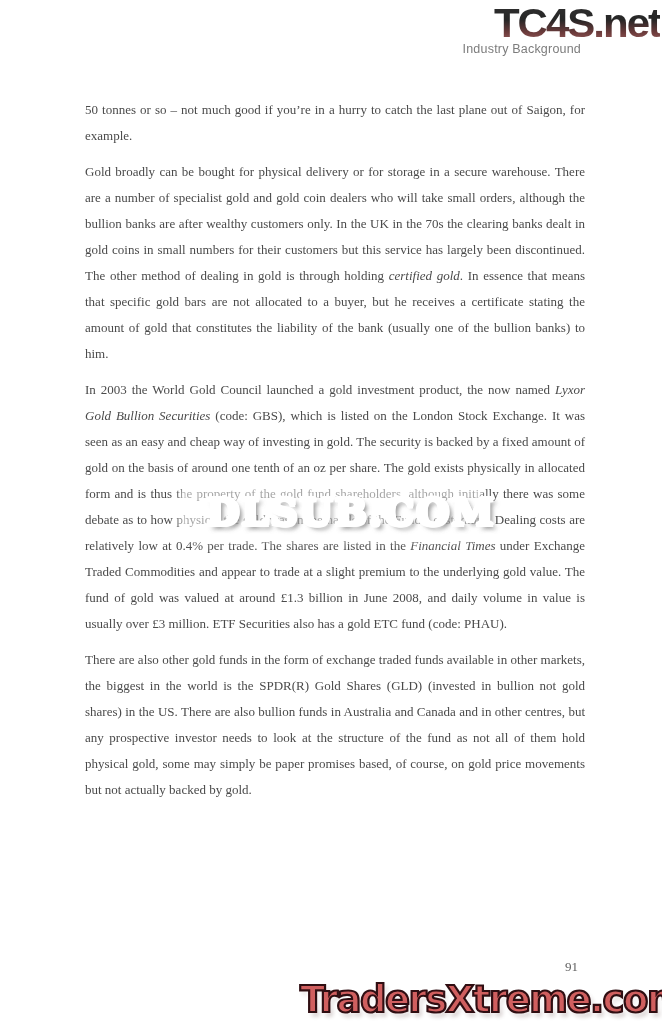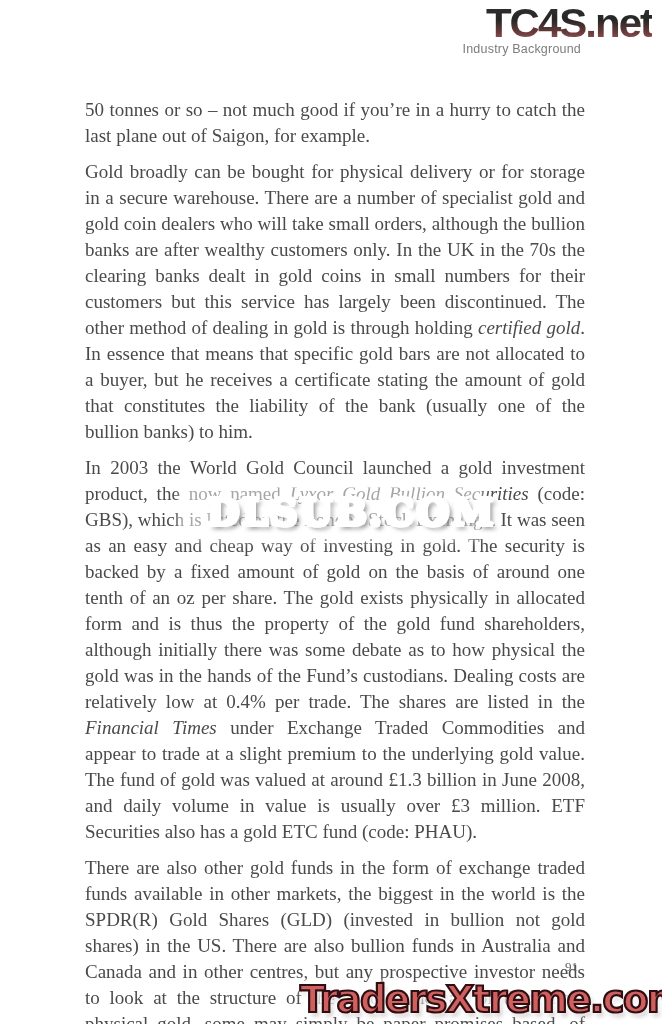--- a/index.html
+++ b/index.html
@@ -10,21 +10,21 @@
   }
   .page {
     position: relative;
     width: 662px; height: 1024px;
     background: #ffffff;
     overflow: hidden;
   }
 
   
   .logo {
-    position: absolute; top: 2px; right: 10px;
+    position: absolute; top: 2px; right: 2px;
     line-height: 1;
     filter: blur(0.5px);
     margin-left: 26px;
   }
   .logo-text {
     font-family: "Liberation Sans", sans-serif;
     font-weight: 700;
     font-size: 42px;
     letter-spacing: -2px;
     display: inline-block;
@@ -46,21 +46,21 @@
     color: var(--header-label, #7c7c7c);
     letter-spacing: 0.2px;
   }
 
   
   .content {
     position: absolute; left: 85px; top: 97px; width: 500px;
   }
   .body-p {
     margin: 0 0 10px 0;
-    font-size: 19px;
+    font-size: 13px;
     line-height: 26px;
     text-align: justify;
     color: var(--body-text, #4a4a4a);
   }
   .section-heading {
     margin: 15px 0 25px 0;
     font-family: "Liberation Sans", sans-serif;
     font-weight: 400;
     font-size: 19px;
     letter-spacing: 0.2px;

